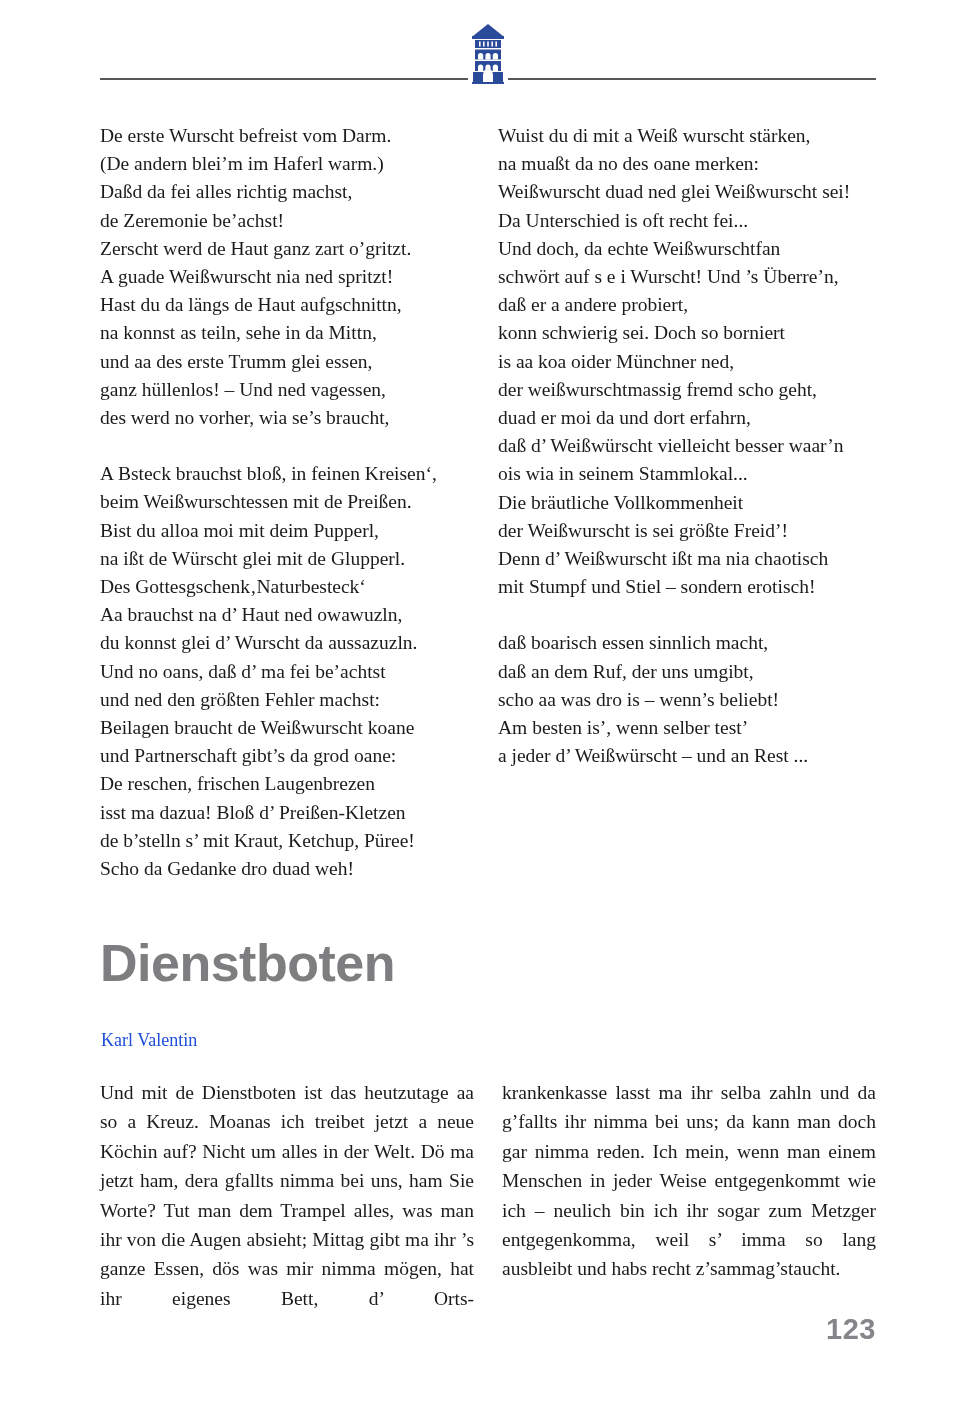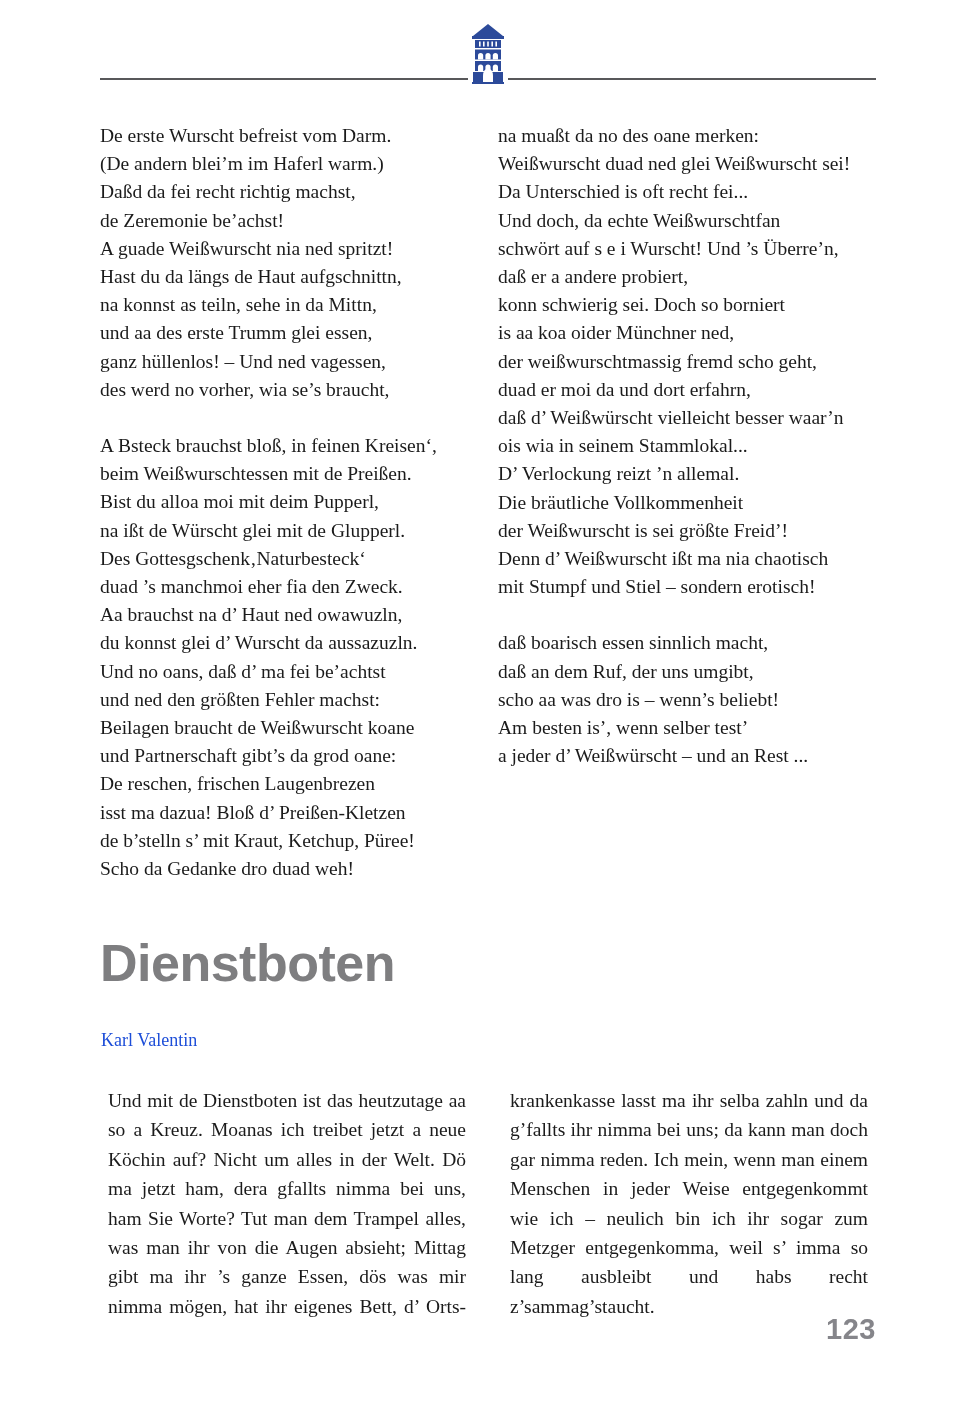--- a/index.html
+++ b/index.html
@@ -92,21 +92,21 @@
     top: 0;
     font-size: 19.5px;
     line-height: 29.4px;
     text-align: justify;
     text-justify: inter-word;
     color: #1b1b1b;
     hyphens: none;
   }
   .body-col.c1 { left: 0px;   width: 374px; }
   .body-col.c2 { left: 402px; width: 374px; }
-  .body-col p { margin: 8px; }
+  .body-col p { margin: 0; }
   .body-col.c1 p { text-align-last: justify; }
   .body-col.c2 p.last { text-align-last: left; }
 
   
   .page-number {
     position: absolute;
     right: 98px;
     top: 1313px;
     font-family: "Liberation Sans", sans-serif;
     font-size: 29px;
@@ -151,64 +151,64 @@
         <rect x="2" y="60" width="32" height="2" fill="#2c4a9a"></rect>
       </svg>
     </div>
   </div>
 
   <div class="poem">
     <div class="poem-col c1">
       <div class="stanza">
         <div class="verse">De erste Wurscht befreist vom Darm.</div>
         <div class="verse">(De andern blei’m im Haferl warm.)</div>
-        <div class="verse">Daßd da fei recht richtig machst,</div>
+        <div class="verse">Daßd da fei alles richtig machst,</div>
         <div class="verse">de Zeremonie be’achst!</div>
+        <div class="verse">Zerscht werd de Haut ganz zart o’gritzt.</div>
         <div class="verse">A guade Weißwurscht nia ned spritzt!</div>
         <div class="verse">Hast du da längs de Haut aufgschnittn,</div>
         <div class="verse">na konnst as teiln, sehe in da Mittn,</div>
         <div class="verse">und aa des erste Trumm glei essen,</div>
         <div class="verse">ganz hüllenlos! – Und ned vagessen,</div>
         <div class="verse">des werd no vorher, wia se’s braucht,</div>
       </div>
       <div class="stanza">
         <div class="verse">A Bsteck brauchst bloß, in feinen Kreisen‘,</div>
         <div class="verse">beim Weißwurschtessen mit de Preißen.</div>
         <div class="verse">Bist du alloa moi mit deim Pupperl,</div>
         <div class="verse">na ißt de Würscht glei mit de Glupperl.</div>
         <div class="verse">Des Gottesgschenk‚Naturbesteck‘</div>
-        <div class="verse">duad ’s manchmoi eher fia den Zweck.</div>
         <div class="verse">Aa brauchst na d’ Haut ned owawuzln,</div>
         <div class="verse">du konnst glei d’ Wurscht da aussazuzln.</div>
         <div class="verse">Und no oans, daß d’ ma fei be’achtst</div>
         <div class="verse">und ned den größten Fehler machst:</div>
         <div class="verse">Beilagen braucht de Weißwurscht koane</div>
         <div class="verse">und Partnerschaft gibt’s da grod oane:</div>
         <div class="verse">De reschen, frischen Laugenbrezen</div>
         <div class="verse">isst ma dazua! Bloß d’ Preißen-Kletzen</div>
         <div class="verse">de b’stelln s’ mit Kraut, Ketchup, Püree!</div>
         <div class="verse">Scho da Gedanke dro duad weh!</div>
       </div>
     </div>
 
     <div class="poem-col c2">
       <div class="stanza">
+        <div class="verse">Wuist du di mit a Weiß wurscht stärken,</div>
         <div class="verse">na muaßt da no des oane merken:</div>
         <div class="verse">Weißwurscht duad ned glei Weißwurscht sei!</div>
         <div class="verse">Da Unterschied is oft recht fei...</div>
         <div class="verse">Und doch, da echte Weißwurschtfan</div>
         <div class="verse">schwört auf s e i Wurscht! Und ’s Überre’n,</div>
         <div class="verse">daß er a andere probiert,</div>
         <div class="verse">konn schwierig sei. Doch so borniert</div>
         <div class="verse">is aa koa oider Münchner ned,</div>
         <div class="verse">der weißwurschtmassig fremd scho geht,</div>
         <div class="verse">duad er moi da und dort erfahrn,</div>
         <div class="verse">daß d’ Weißwürscht vielleicht besser waar’n</div>
         <div class="verse">ois wia in seinem Stammlokal...</div>
-        <div class="verse">D’ Verlockung reizt ’n allemal.</div>
         <div class="verse">Die bräutliche Vollkommenheit</div>
         <div class="verse">der Weißwurscht is sei größte Freid’!</div>
         <div class="verse">Denn d’ Weißwurscht ißt ma nia chaotisch</div>
         <div class="verse">mit Stumpf und Stiel – sondern erotisch!</div>
       </div>
       <div class="stanza">
         <div class="verse">daß boarisch essen sinnlich macht,</div>
         <div class="verse">daß an dem Ruf, der uns umgibt,</div>
         <div class="verse">scho aa was dro is – wenn’s beliebt!</div>
         <div class="verse">Am besten is’, wenn selber test’</div>

